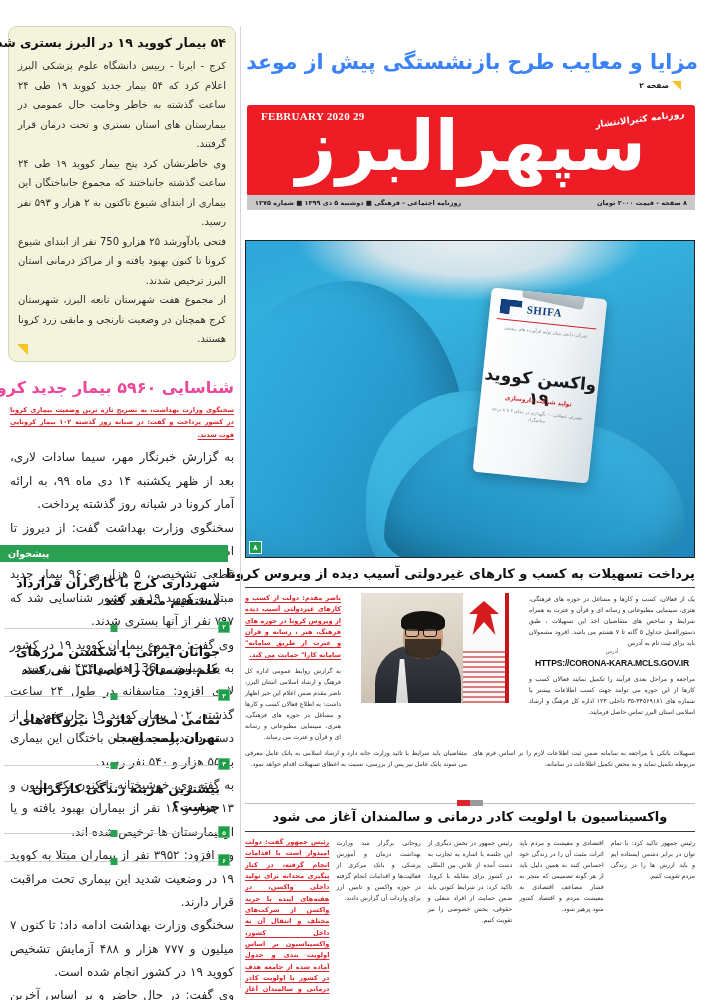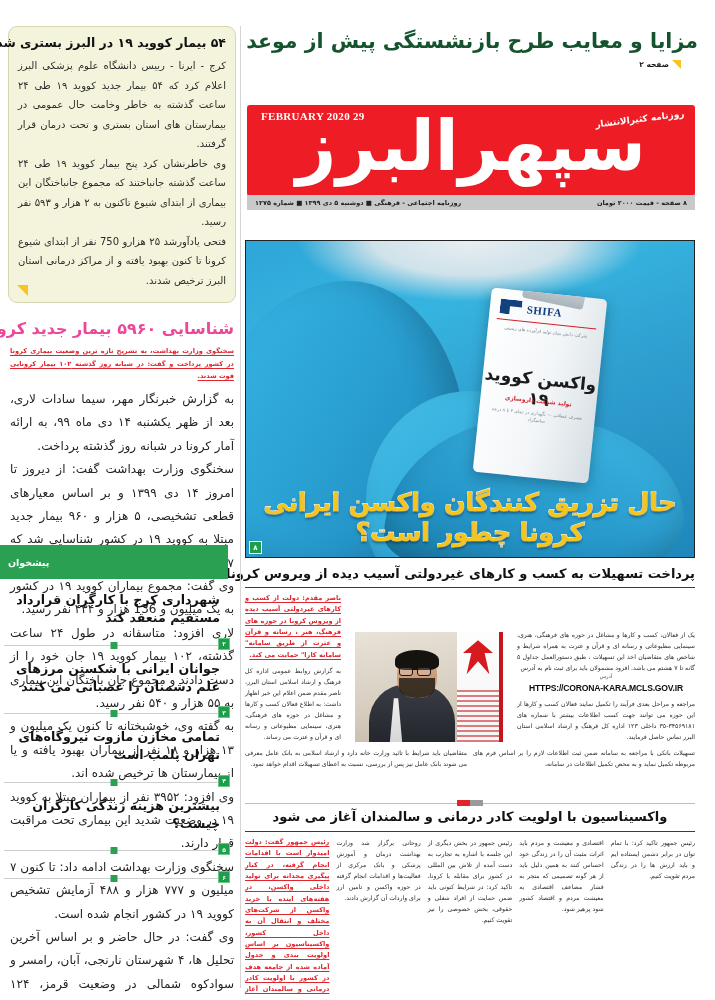--- a/index.html
+++ b/index.html
@@ -30,25 +30,26 @@
     display: flex;
     flex-direction: column;
     align-items: flex-start;
     justify-content: flex-start;
   }
   .teaser-head {
     width: 100%;
     text-align: center;
     font-size: 20.5px;
     font-weight: bold;
-    color: #14532d;
+    color: #3b82f6;
     letter-spacing: -0.4px;
     line-height: 1.15;
     white-space: nowrap;
     direction: rtl;
+    margin-top: 21px;
   }
   .teaser-page {
     margin-top: 6px;
     display: flex;
     align-items: center;
     gap: 3px;
     padding-right: 26px;
   }
   .teaser-page-txt {
     font-size: 7.5px;
@@ -256,23 +257,22 @@
     direction: rtl;
     letter-spacing: -0.3px;
     white-space: nowrap;
     padding-bottom: 3px;
   }
   .hr-dark { height: 1px; background: #3b3b3b; margin: 3px 0 5px; }
 
   .art1-body {
     display: flex;
     flex-direction: row-reverse;
-    gap: 14px;
-    direction: rtl;
-    align-items: flex-end;
+    gap: 20px;
+    direction: rtl;
   }
   .col-lead {
     width: 96px;
     flex: 0 0 96px;
     direction: rtl;
   }
   .lead-red {
     font-size: 6.6px;
     line-height: 1.72;
     color: #e0252d;
@@ -500,21 +500,21 @@
     position: absolute;
     top: 545px; left: 0;
     width: 228px;
   }
   .pish-bar {
     background: #2aa152;
     height: 17px;
     display: flex;
     align-items: center;
     justify-content: flex-end;
-    padding: 17px 8px;
+    padding: 0 8px;
     margin-bottom: 12px;
   }
   .pish-bar span {
     color: #fff;
     font-size: 9.5px;
     font-weight: bold;
     direction: rtl;
   }
   .pish-item {
     direction: rtl;
@@ -591,21 +591,20 @@
         <span class="vial-logo-mark"></span>
         <span class="vial-logo-txt">SHIFA</span>
       </div>
       <div class="vial-rule vial-r1"></div>
       <div class="vial-tiny vial-t1">شرکت دانش بنیان تولید فرآورده های زیستی</div>
       <div class="vial-big">واکسن کووید ۱۹</div>
       <div class="vial-red">تولید شرکت داروسازی</div>
       <div class="vial-tiny vial-t2">مصرف عضلانی — نگهداری در دمای ۲ تا ۸ درجه سانتیگراد</div>
     </div>
 
-    <div class="photo-overlay">حال تزریق کنندگان واکسن ایرانی کرونا چطور است؟</div>
     <div class="photo-badge">۸</div>
   </div>
 
   <div class="art1">
     <div class="art1-head">پرداخت تسهیلات به کسب و کارهای غیردولتی آسیب دیده از ویروس کرونا</div>
     <div class="hr-dark"></div>
 
     <div class="art1-body">
       <div class="col-lead">
         <div class="lead-red">ناصر مقدم: دولت از کسب و کارهای غیردولتی آسیب دیده از ویروس کرونا در حوزه های فرهنگ، هنر ، رسانه و قرآن و عترت از طریق سامانه" سامانه کارا" حمایت می کند.</div>
@@ -661,20 +660,21 @@
 
   <div class="vdiv"></div>
 
   <div class="rightcol">
 
     <div class="newsbox">
       <div class="nb-head">۵۴ بیمار کووید ۱۹ در البرز بستری شدند</div>
       <div class="nb-body">کرج - ایرنا - رییس دانشگاه علوم پزشکی البرز اعلام کرد که ۵۴ بیمار جدید کووید ۱۹ طی ۲۴ ساعت گذشته به خاطر وخامت حال عمومی در بیمارستان های استان بستری و تحت درمان قرار گرفتند.</div>
       <div class="nb-body">وی خاطرنشان کرد پنج بیمار کووید ۱۹ طی ۲۴ ساعت گذشته جانباختند که مجموع جانباختگان این بیماری از ابتدای شیوع تاکنون به ۲ هزار و ۵۹۳ نفر رسید.</div>
       <div class="nb-body">فتحی یادآورشد ۲۵ هزارو 750 نفر از ابتدای شیوع کرونا تا کنون بهبود یافته و از مراکز درمانی استان البرز ترخیص شدند.</div>
+      <div class="nb-body">از مجموع هفت شهرستان تابعه البرز، شهرستان کرج همچنان در وضعیت نارنجی و مابقی زرد کرونا هستند.</div>
       <div class="nb-tri"></div>
     </div>
 
     <div class="art-right">
       <div class="ar-head">شناسایی ۵۹۶۰ بیمار جدید کرونایی</div>
       <div class="ar-lead">سخنگوی وزارت بهداشت، به تشریح تازه ترین وضعیت بیماری کرونا در کشور پرداخت و گفت: در شبانه روز گذشته ۱۰۲ بیمار کرونایی فوت شدند.</div>
       <div class="ar-body">به گزارش خبرنگار مهر، سیما سادات لاری، بعد از ظهر یکشنبه ۱۴ دی ماه ۹۹، به ارائه آمار کرونا در شبانه روز گذشته پرداخت.</div>
       <div class="ar-body">سخنگوی وزارت بهداشت گفت: از دیروز تا امروز ۱۴ دی ۱۳۹۹ و بر اساس معیارهای قطعی تشخیصی، ۵ هزار و ۹۶۰ بیمار جدید مبتلا به کووید ۱۹ در کشور شناسایی شد که ۷۹۷ نفر از آنها بستری شدند.</div>
       <div class="ar-body">وی گفت: مجموع بیماران کووید ۱۹ در کشور به یک میلیون و 136 هزار و ۴۳۴ نفر رسید.</div>
       <div class="ar-body">لاری افزود: متاسفانه در طول ۲۴ ساعت گذشته، ۱۰۲ بیمار کووید ۱۹ جان خود را از دست دادند و مجموع جان باختگان این بیماری به ۵۵ هزار و ۵۴۰ نفر رسید.</div>

